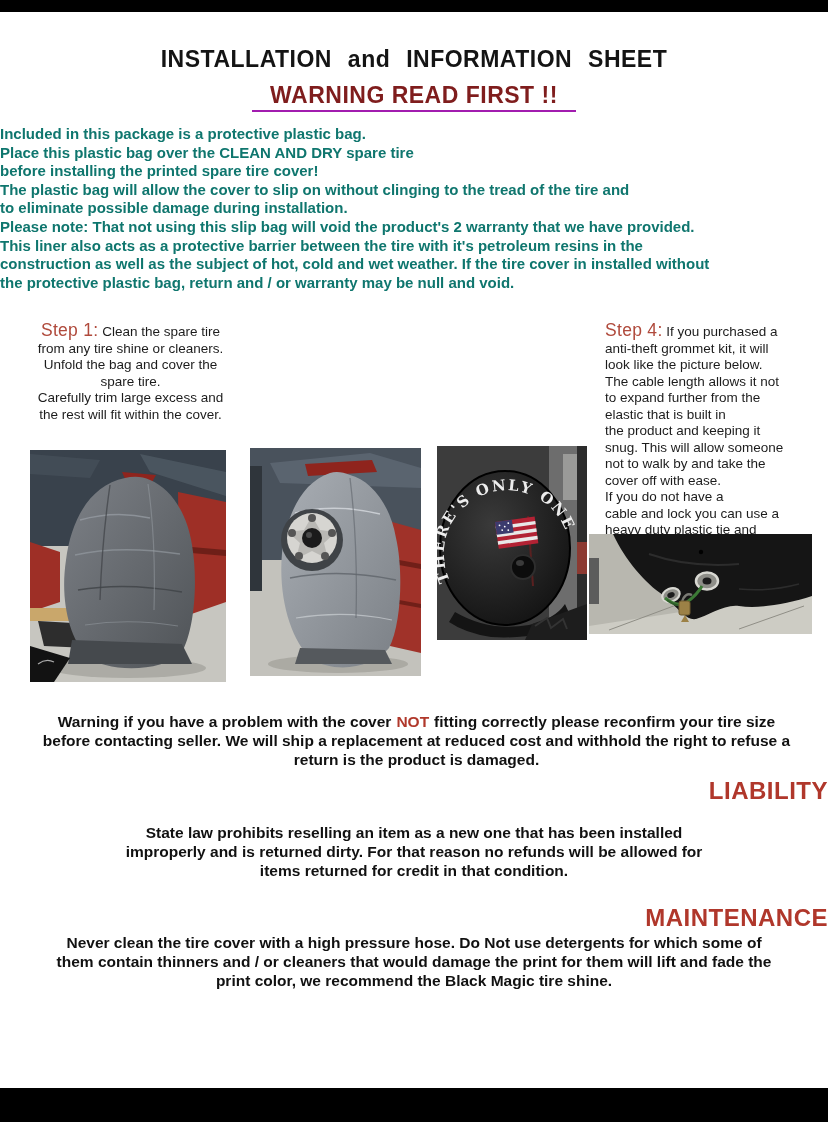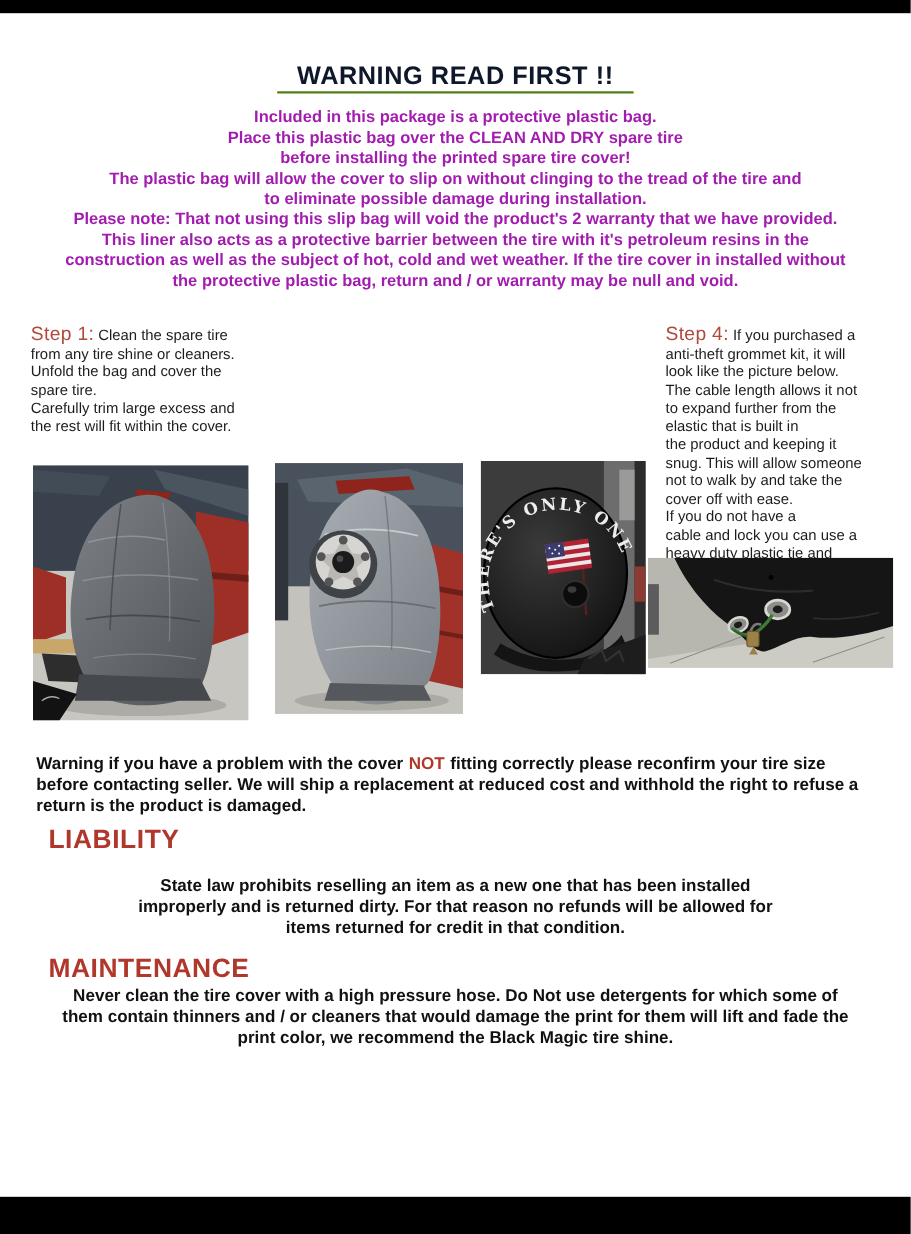--- a/index.html
+++ b/index.html
@@ -10,62 +10,63 @@
   .bar{position:absolute;left:0;right:0;background:#000;}
   .bar.top{top:0;height:12px;}
   .bar.bottom{bottom:0;height:34px;}
   .content{padding-top:46px;}
   .page-title{
     text-align:center;font-size:23px;font-weight:bold;letter-spacing:.5px;
     word-spacing:9px;color:#141414;
   }
   .warning-head{text-align:center;margin-top:9px;}
   .warning-head span{
-    display:inline-block;font-size:23px;font-weight:bold;color:#0f172a;
-    border-bottom:2px solid #4d7c0f;padding:0 18px 1px 18px;letter-spacing:.5px;
+    display:inline-block;font-size:23px;font-weight:bold;color:#7f1d1d;
+    border-bottom:2px solid #a21caf;padding:0 18px 1px 18px;letter-spacing:.5px;
   }
   .intro{
-    margin-top:13px;text-align:center;font-weight:bold;font-size:15px;
-    line-height:18.6px;white-space:pre-line;color:#a21caf;
+    margin-top:13px;text-align:left;font-weight:bold;font-size:15px;
+    line-height:18.6px;white-space:pre-line;color:#0f766e;
   }
   .steps{position:relative;height:380px;margin-top:28px;}
   .step{position:absolute;top:2px;font-size:13.5px;line-height:16.5px;color:#1c1c1c;}
   .step .label{font-size:17.5px;color:#b04a3c;letter-spacing:.3px;}
   .step .body{white-space:pre-line;}
-  .s1{left:28px;width:205px;}
+  .s1{left:28px;width:205px;text-align:center;}
   .s2{left:237px;width:202px;}
   .s3{left:440px;width:200px;}
   .s4{left:605px;width:183px;}
   .photo{position:absolute;display:block;}
   .p1{left:30px;top:130px;}
   .p2{left:250px;top:128px;}
   .p3{left:437px;top:126px;}
   .p4{left:589px;top:214px;}
   .fit-warning{
-    margin:12px 28px 0 33px;font-weight:bold;font-size:15.5px;line-height:19px;color:#111;
+    margin:12px 28px 0 33px;font-weight:bold;font-size:15.5px;line-height:19px;color:#111;text-align:center;
   }
   .fit-warning .hl{color:#b0382b;padding:0 5px;}
   .section-head{
-    text-align:left;font-size:24px;font-weight:bold;color:#b0372b;
-    letter-spacing:.5px;margin-top:8px;padding-left:44px;
-  }
-  .section-head.mt{margin-top:14px;}
+    text-align:right;font-size:24px;font-weight:bold;color:#b0372b;
+    letter-spacing:.5px;margin-top:8px;
+  }
+  .section-head.mt{margin-top:24px;}
   .center-para{
     text-align:center;font-weight:bold;font-size:15.5px;line-height:19px;
     white-space:pre-line;color:#111;margin-top:1px;
   }
   .center-para.gap{margin-top:18px;}
 </style>
 </head>
 <body>
 
 <div class="bar top"></div>
 
 <div class="content">
 
+  <div class="page-title">INSTALLATION and INFORMATION SHEET</div>
 
   <div class="warning-head">
     <span>WARNING READ FIRST !!</span>
   </div>
 
   <div class="intro">Included in this package is a protective plastic bag.
 Place this plastic bag over the CLEAN AND DRY spare tire
 before installing the printed spare tire cover!
 The plastic bag will allow the cover to slip on without clinging to the tread of the tire and
 to eliminate possible damage during installation.

